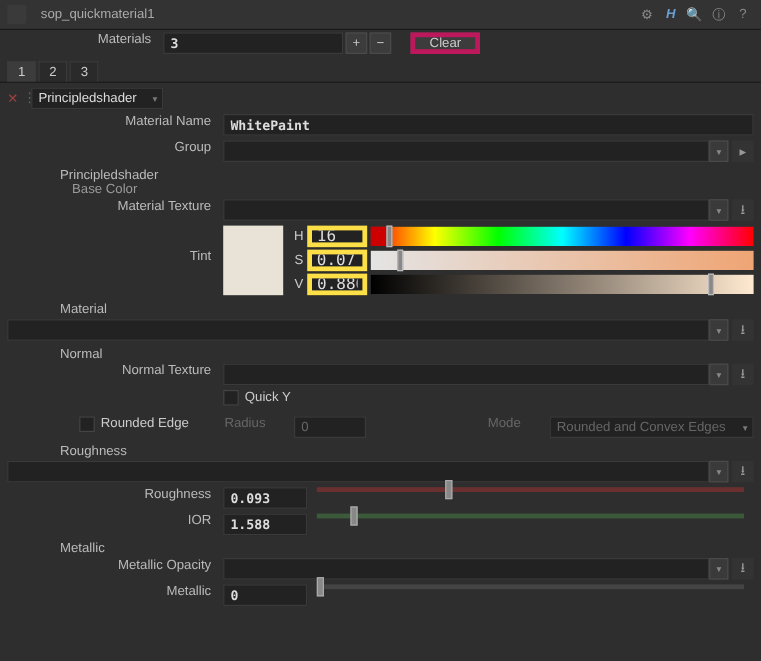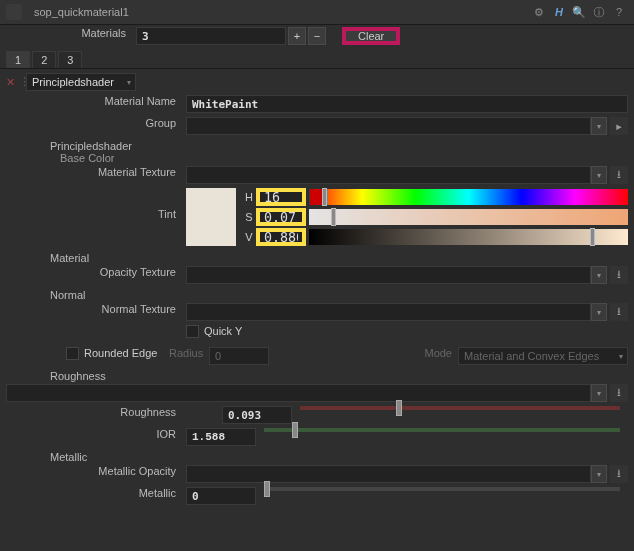--- a/index.html
+++ b/index.html
@@ -226,21 +226,21 @@
   background: #888;
   border: 1px solid #aaa;
 }
 .checkbox {
   width: 13px; height: 13px;
   background: #222;
   border: 1px solid #444;
   margin-right: 5px;
 }
 .mono { font-family: monospace; font-weight: bold; }
-.dim { color: #666; }
+.dim { color: #666; margin-left: 18px; }
 .tint-col { display:flex; flex-direction:column; gap:2px; flex:1; }
 .tint-line { display:flex; align-items:center; }
 </style>
 </head>
 <body>
 
 <div class="header">
   <div class="header-icon"></div>
   <span class="header-node">sop_quickmaterial1</span>
   <div class="header-spacer"></div>
@@ -322,21 +322,20 @@
       <input class="hsv-val" value="0.886" style="">
       <div class="val-bar">
         <div class="bar-handle" style="left:88%"></div>
       </div>
     </div>
   </div>
 </div>
 
 <div class="section-title" style="padding-top:4px">Material</div>
 <div class="row">
-  <div class="label">Opacity Texture</div>
   <div class="tex-path"></div>
   <div class="drop-btn">▾</div>
   <div class="picker-btn">⭳</div>
 </div>
 
 <div class="section-title">Normal</div>
 <div class="row">
   <div class="label">Normal Texture</div>
   <div class="tex-path"></div>
   <div class="drop-btn">▾</div>
@@ -349,41 +348,41 @@
 </div>
 <div class="row">
   <div style="width:60px"></div>
   <div class="checkbox"></div>
   <span style="width:85px">Rounded Edge</span>
   <span class="dim" style="width:40px;text-align:right;padding-right:6px">Radius</span>
   <input class="input dim" style="width: 60px;" value="0">
   <div style="flex:1"></div>
   <span class="dim" style="padding-right:6px">Mode</span>
   <div class="select dim" style="min-width:170px">
-    <span>Material and Convex Edges</span>
+    <span>Rounded and Convex Edges</span>
     <span class="chev">▾</span>
   </div>
 </div>
 
 <div class="section-title">Roughness</div>
 <div class="row">
   <div class="tex-path"></div>
   <div class="drop-btn">▾</div>
   <div class="picker-btn">⭳</div>
 </div>
 <div class="row">
   <div class="label">Roughness</div>
-  <input class="input mono" style="width: 70px; margin-left: 36px;" value="0.093">
+  <input class="input mono" style="width: 70px;" value="0.093">
   <div class="slider-track red">
     <div class="slider-handle" style="left:30%"></div>
   </div>
 </div>
 <div class="row">
   <div class="label">IOR</div>
-  <input class="input mono" style="width: 70px; font-family: Liberation Mono, monospace;" value="1.588">
+  <input class="input mono" style="width: 70px;" value="1.588">
   <div class="slider-track green">
     <div class="slider-handle" style="left:8%"></div>
   </div>
 </div>
 
 <div class="section-title">Metallic</div>
 <div class="row">
   <div class="label">Metallic Opacity</div>
   <div class="tex-path"></div>
   <div class="drop-btn">▾</div>

